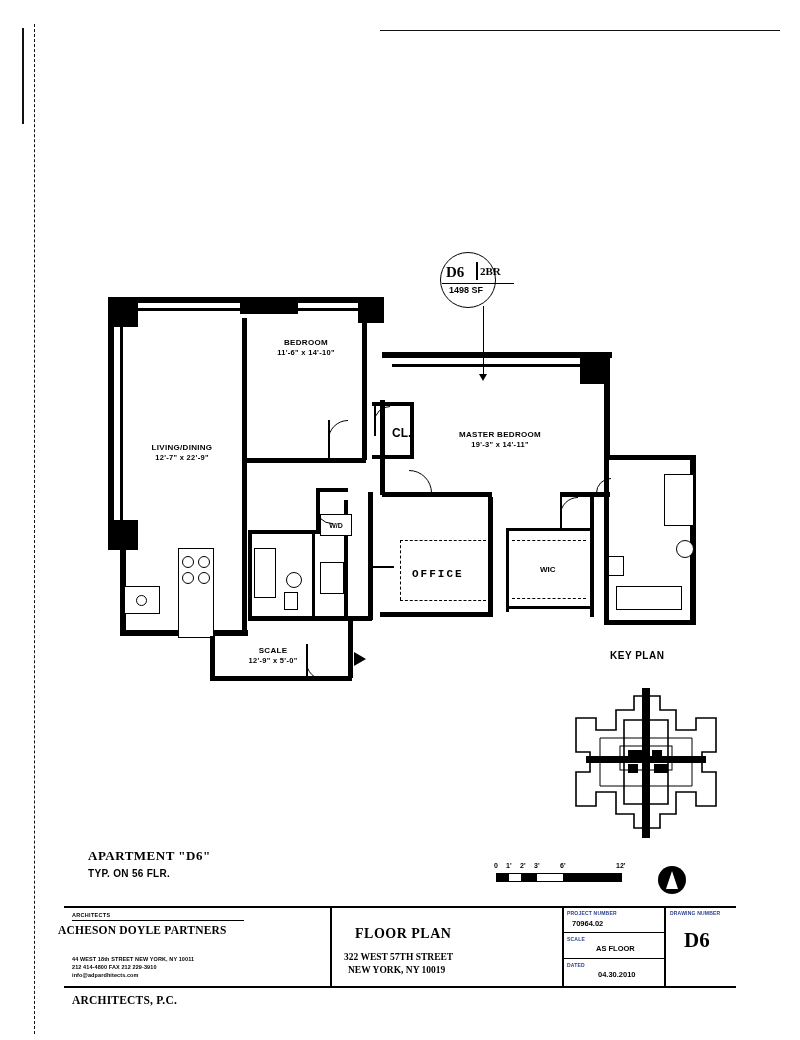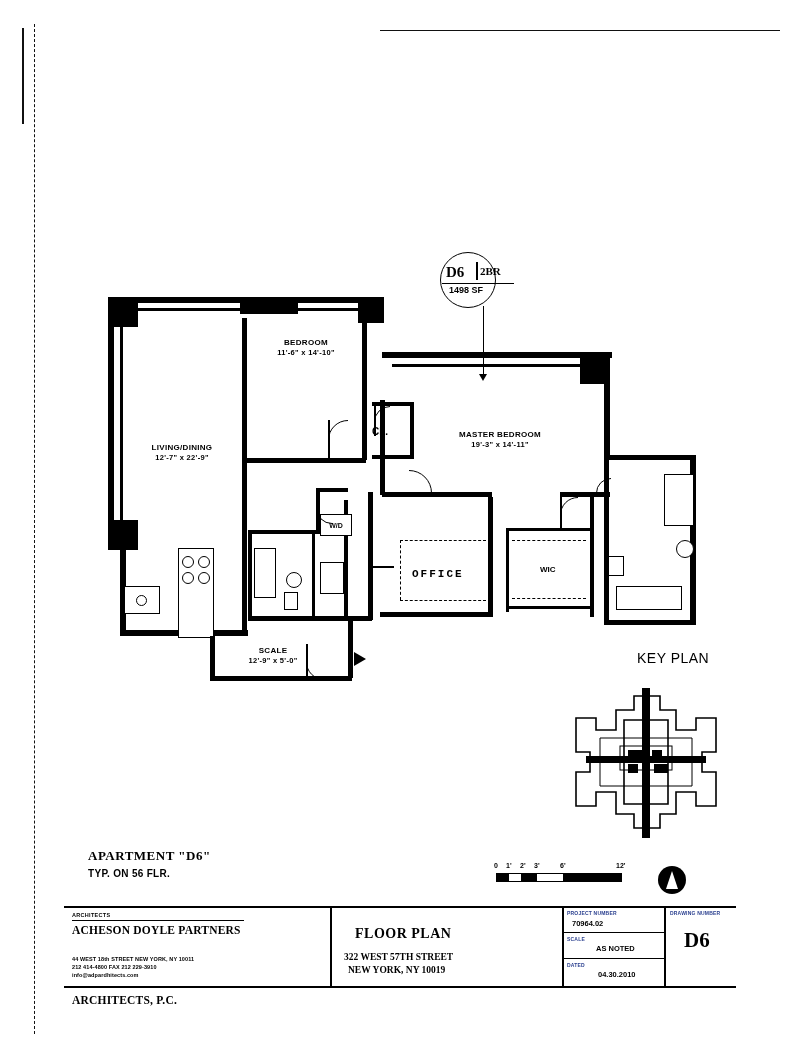--- a/index.html
+++ b/index.html
@@ -138,24 +138,23 @@
   }
   .swing-tl { clip-path: inset(0 50% 50% 0); }
   .swing-bl { clip-path: inset(50% 50% 0 0); }
   .door-leaf {
     position: absolute;
     background: #000;
   }
   
   .keyplan-title {
     position: absolute;
-    font-size: 14px;
-    font-weight: normal;
+    font-size: 10px;
+    font-weight: bold;
     letter-spacing: .5px;
-    margin-left: 27px;
   }
   
   .scalebar-wrap { position: absolute; }
   .sb-seg { position: absolute; height: 9px; }
   .sb-black { background: #000; }
   .sb-white { background: #fff; border: 1px solid #000; box-sizing: border-box; }
   .sb-tick {
     position: absolute;
     font-size: 7px;
     font-weight: bold;
@@ -397,21 +396,21 @@
     <div class="dims">19'-3" x 14'-11"</div>
   </div>
 
   <div class="lbl" style="left:212px; top:646px; width:122px;">
     <div class="name">SCALE</div>
     <div class="dims">12'-9" x 5'-0"</div>
   </div>
 
   <div class="office-lbl" style="left:412px; top:568px;">OFFICE</div>
   <div class="tiny-label" style="left:540px; top:565px; font-size:8px;">WIC</div>
-  <div class="tiny-label" style="left:372px; top:426px; font-size:10px;">CL.</div>
+  <div class="tiny-label" style="left:392px; top:426px; font-size:12px;">CL.</div>
 
   <div class="unit-tag" style="left:440px; top:252px;">
     <div class="unit-circle"></div>
     <div class="unit-underline"></div>
     <div class="unit-div"></div>
     <div class="unit-code">D6</div>
     <div class="unit-br">2BR</div>
     <div class="unit-sf">1498 SF</div>
   </div>
   <div class="leader" style="left:483px; top:306px; height:70px;"></div>
@@ -461,33 +460,33 @@
   <div class="tb-line" style="left:64px; top:906px; width:672px; height:2px;"></div>
   <div class="tb-line" style="left:64px; top:986px; width:672px; height:2px;"></div>
   <div class="tb-line" style="left:330px; top:906px; width:1.5px; height:80px;"></div>
   <div class="tb-line" style="left:562px; top:906px; width:1.5px; height:80px;"></div>
   <div class="tb-line" style="left:664px; top:906px; width:1.5px; height:80px;"></div>
   <div class="tb-line" style="left:562px; top:932px; width:102px; height:1px;"></div>
   <div class="tb-line" style="left:562px; top:958px; width:102px; height:1px;"></div>
   <div class="tb-line" style="left:72px; top:920px; width:172px; height:1px;"></div>
 
   <div class="tb-text arch-head" style="left:72px; top:912px;">ARCHITECTS</div>
-  <div class="tb-text arch-name" style="left:72px; top:924px;">ACHESON DOYLE PARTNERS</div>
+  <div class="tb-text arch-name" style="left:58px; top:924px;">ACHESON DOYLE PARTNERS</div>
   <div class="tb-text arch-name" style="left:72px; top:994px;">ARCHITECTS, P.C.</div>
   <div class="tb-text arch-addr" style="left:72px; top:956px;">44 WEST 18th STREET   NEW YORK, NY 10011</div>
   <div class="tb-text arch-addr" style="left:72px; top:964px;">212 414-4800   FAX 212 229-3910</div>
   <div class="tb-text arch-addr" style="left:72px; top:972px;">info@adpardhitects.com</div>
 
   <div class="tb-text sheet-title" style="left:355px; top:926px;">FLOOR PLAN</div>
   <div class="tb-text sheet-addr" style="left:344px; top:952px;">322 WEST 57TH STREET</div>
   <div class="tb-text sheet-addr" style="left:348px; top:965px;">NEW YORK, NY 10019</div>
 
   <div class="tb-text fld-lbl" style="left:567px; top:910px;">PROJECT NUMBER</div>
   <div class="tb-text fld-val" style="left:572px; top:919px;">70964.02</div>
   <div class="tb-text fld-lbl" style="left:567px; top:936px;">SCALE</div>
-  <div class="tb-text fld-val" style="left:596px; top:944px;">AS NOTED</div>
+  <div class="tb-text fld-val" style="left:596px; top:944px;">AS FLOOR</div>
   <div class="tb-text fld-lbl" style="left:567px; top:962px;">DATED</div>
   <div class="tb-text fld-val" style="left:598px; top:970px;">04.30.2010</div>
 
   <div class="tb-text fld-lbl" style="left:670px; top:910px;">DRAWING NUMBER</div>
   <div class="tb-text sheet-no" style="left:684px; top:928px;">D6</div>
 
 </div>
 
 </body></html>

